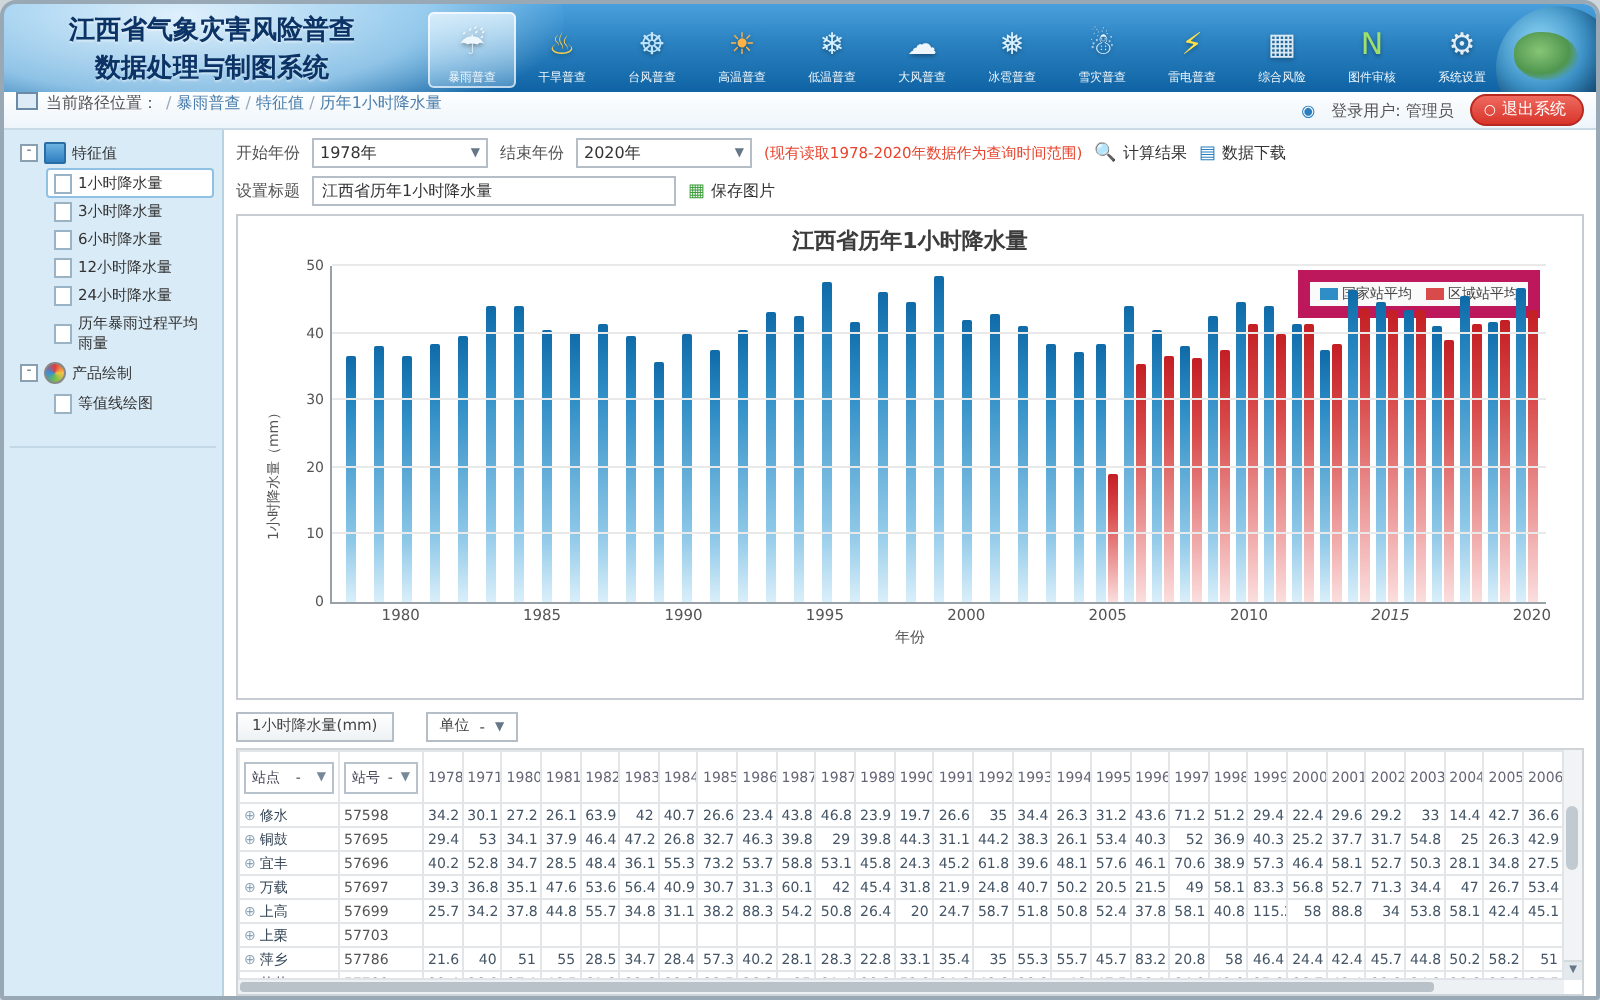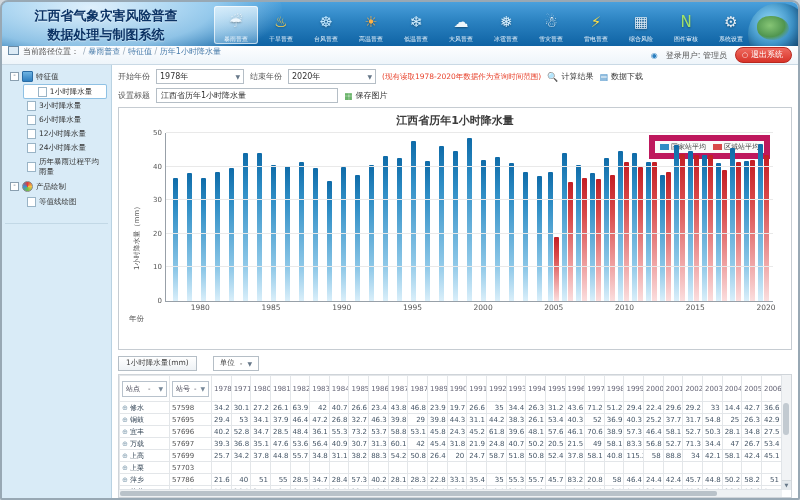--- a/index.html
+++ b/index.html
@@ -45,21 +45,21 @@
   .menu-title{color:#1b72b8;font-weight:bold;font-size:11px;display:flex;align-items:center;gap:4px;padding:3px 2px 7px 3px;}
   .menu-title .sq{width:9px;height:9px;border:2px solid #5aa0d0;background:#cfe7f6;}
   .tree{font-size:7.5px;color:#333;border-bottom:1px solid #c2d8e6;padding-bottom:14px;}
   .tgroup{display:flex;align-items:center;gap:3px;padding:2px 0 2px 5px;cursor:pointer;}
   .expander{width:7px;height:7px;border:1px solid #8a9fb0;background:#fff;font-size:7px;line-height:5px;
     text-align:center;color:#567;}
   .gicon{width:9px;height:9px;background:linear-gradient(#6db3e2,#2f7fc0);border:1px solid #2a6da6;border-radius:1px;}
   .gicon.colorful{background:conic-gradient(#e23b3b,#f6c244,#6fbf4a,#3a8fd8,#e23b3b);border-radius:50%;border:1px solid #888;}
   .titem{display:flex;align-items:center;gap:3px;padding:1.5px 3px;margin:1px 2px 1px 19px;cursor:pointer;}
   .titem .doc{width:7px;height:8px;background:#fff;border:1px solid #9ab4c6;flex:0 0 auto;}
-  .titem.selected{background:#fff;box-shadow:0 0 0 1px #8fc1e4;border-radius:1px;justify-content:center;}
+  .titem.selected{background:#fff;box-shadow:0 0 0 1px #8fc1e4;border-radius:1px;}
 
   .main{flex:1;display:flex;flex-direction:column;min-width:0;padding:4px 6px 0 6px;background:#fff;}
 
   
   .frow{display:flex;align-items:center;gap:6px;font-size:8px;color:#444;margin-bottom:4px;}
   .flabel{color:#555;}
   .fselect{width:80px;height:13px;border:1px solid #b5bec6;background:#fff;display:flex;align-items:center;
     justify-content:space-between;padding:0 3px;font-size:8px;color:#333;cursor:pointer;}
   .fselect .caret{color:#678;font-size:6px;}
   .ftext{width:172px;height:13px;border:1px solid #b5bec6;background:#fff;display:flex;align-items:center;
@@ -81,21 +81,21 @@
   .bars{position:absolute;left:0;right:0;top:0;bottom:0;display:flex;align-items:flex-end;padding:0 2px;}
   .bargroup{flex:1;display:flex;align-items:flex-end;justify-content:center;gap:1px;height:100%;}
   .bar{width:5px;border-radius:1px 1px 0 0;}
   .bar.blue{background:linear-gradient(180deg,#0f6ba8 0%,#2f8ec6 25%,#8ec8e8 75%,#daeffa 100%);}
   .bar.red{background:linear-gradient(180deg,#c31e24 0%,#d94a4a 30%,#f0a8a8 75%,#fbdede 100%);}
   .legend{position:absolute;top:2px;right:3px;display:flex;gap:7px;background:rgba(250,250,250,.92);
     border:6px solid #be185d;padding:1px 5px;font-size:7px;color:#444;align-items:flex-end;}
   .lg-sw{width:9px;height:6px;display:inline-block;margin-right:2px;vertical-align:middle;}
   .xlabels{position:relative;height:11px;margin-left:36px;margin-right:8px;}
   .xlab{position:absolute;transform:translateX(-50%);font-size:7.5px;color:#555;top:1px;}
-  .xaxis-title{font-size:7.5px;color:#555;margin-top:1px;}
+  .xaxis-title{text-align:center;font-size:7.5px;color:#555;margin-top:1px;}
 
   
   .tablebar{display:flex;align-items:center;gap:16px;margin:6px 0 3px;font-size:8px;color:#444;}
   .measure-btn{border:1px solid #b5bec6;background:linear-gradient(#fff,#eef2f5);padding:1px 7px 2px;
     font-size:7.5px;color:#444;cursor:pointer;}
   .unit-dd{border:1px solid #b5bec6;background:#fff;padding:1px 6px 2px;font-size:7.5px;color:#444;
     display:flex;gap:5px;align-items:center;cursor:pointer;}
   .unit-dd .caret{color:#678;font-size:6px;}
 
   
@@ -443,21 +443,21 @@
             <span class="ytick" style="bottom: 100%;">50</span>
           </div>
         <div class="xlabels">
             <span class="xlab" style="left: 5.81395%;">1980</span>
             <span class="xlab" style="left: 17.4419%;">1985</span>
             <span class="xlab" style="left: 29.0698%;">1990</span>
             <span class="xlab" style="left: 40.6977%;">1995</span>
             <span class="xlab" style="left: 52.3256%;">2000</span>
             <span class="xlab" style="left: 63.9535%;">2005</span>
             <span class="xlab" style="left: 75.5814%;">2010</span>
-            <span class="xlab" style="left: 87.2093%;">2015</span>
+            <span class="xlab" style="left: 87.2093%; font-style: italic;">2015</span>
             <span class="xlab" style="left: 98.8372%;">2020</span>
           </div>
         <div class="xaxis-title">年份</div>
       </div>
 
       <div class="tablebar">
         <span class="measure-btn">1小时降水量(mm)</span>
         <span class="unit-dd">
           <span>单位</span>
           <span>-</span>
@@ -701,21 +701,21 @@
                 <td class="num">51.8</td>
                 <td class="num">50.8</td>
                 <td class="num">52.4</td>
                 <td class="num">37.8</td>
                 <td class="num">58.1</td>
                 <td class="num">40.8</td>
                 <td class="num">115.2</td>
                 <td class="num">58</td>
                 <td class="num">88.8</td>
                 <td class="num">34</td>
-                <td class="num">42.1</td>
+                <td class="num">53.8</td>
                 <td class="num">58.1</td>
                 <td class="num">42.4</td>
                 <td class="num">45.1</td>
               </tr>
               <tr>
                 <td class="station"><span class="st-ic">⊕</span>上栗</td>
                 <td>57703</td>
                 <td class="num"></td>
                 <td class="num"></td>
                 <td class="num"></td>

